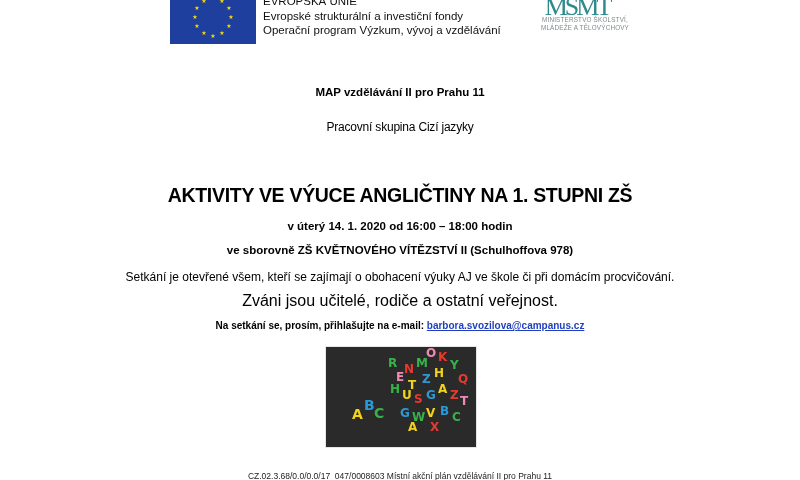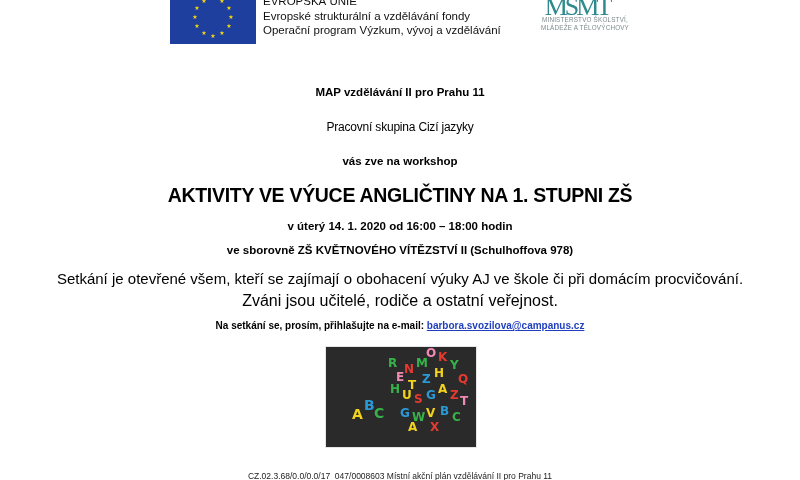--- a/index.html
+++ b/index.html
@@ -43,21 +43,21 @@
     }
 
     .center { position: absolute; left: 0; width: 800px; text-align: center; white-space: nowrap; margin-top: 8px; }
 
     .l-map { top: 78px; font-size: 11.5px; font-weight: bold; }
     .l-group { top: 112px; font-size: 12px; font-weight: normal; letter-spacing: -0.2px; }
     .l-invite { top: 147px; font-size: 11.5px; font-weight: bold; }
     .l-title { top: 176px; font-size: 19.5px; font-weight: bold; letter-spacing: -0.3px; }
     .l-date { top: 212px; font-size: 11.5px; font-weight: bold; }
     .l-place { top: 236px; font-size: 11.5px; font-weight: bold; }
-    .l-open { top: 262px; font-size: 15px; }
+    .l-open { top: 262px; font-size: 12px; }
     .l-invited { top: 284px; font-size: 16px; }
     .l-register { top: 312px; font-size: 10px; font-weight: bold; }
     .l-register a { color: #1f3fbf; text-decoration: underline; }
 
     .photo-wrap {
       position: absolute; left: 326px; top: 347px; width: 150px; height: 100px;
       background: #2b2b2b; overflow: hidden;
       box-shadow: 0 0 0 1px #e6e6e6;
     }
     .photo-wrap svg { display: block; }
@@ -83,35 +83,34 @@
         <text x="34" y="37">★</text>
         <text x="27" y="30">★</text>
         <text x="25" y="21">★</text>
         <text x="27" y="12">★</text>
         <text x="34" y="5">★</text>
       </g>
     </svg>
   </div>
   <div class="eu-text">
     <div>EVROPSKÁ UNIE</div>
-    <div>Evropské strukturální a vzdělávání fondy</div>
+    <div>Evropské strukturální a investiční fondy</div>
     <div>Operační program Výzkum, vývoj a vzdělávání</div>
   </div>
 
   <div class="msmt-logo">
     <div class="msmt-mark">MŠMT</div>
     <div class="msmt-caption">
       <div>MINISTERSTVO ŠKOLSTVÍ,</div>
       <div>MLÁDEŽE A TĚLOVÝCHOVY</div>
     </div>
   </div>
 
   <div class="center l-map">MAP vzdělávání II pro Prahu 11</div>
   <div class="center l-group">Pracovní skupina Cizí jazyky</div>
-  <div class="center l-invite">vás zve na workshop</div>
   <div class="center l-title">AKTIVITY VE VÝUCE ANGLIČTINY NA 1. STUPNI ZŠ</div>
   <div class="center l-date">v úterý 14. 1. 2020 od 16:00 – 18:00 hodin</div>
   <div class="center l-place">ve sborovně ZŠ KVĚTNOVÉHO VÍTĚZSTVÍ II (Schulhoffova 978)</div>
   <div class="center l-open">Setkání je otevřené všem, kteří se zajímají o obohacení výuky AJ ve škole či při domácím procvičování.</div>
   <div class="center l-invited">Zváni jsou učitelé, rodiče a ostatní veřejnost.</div>
   <div class="center l-register">
     <span>Na setkání se, prosím, přihlašujte na e-mail: </span><a>barbora.svozilova@campanus.cz</a>
   </div>
 
   <div class="photo-wrap">

